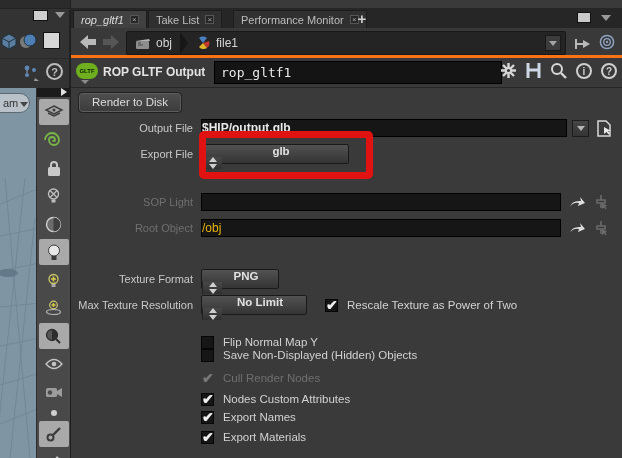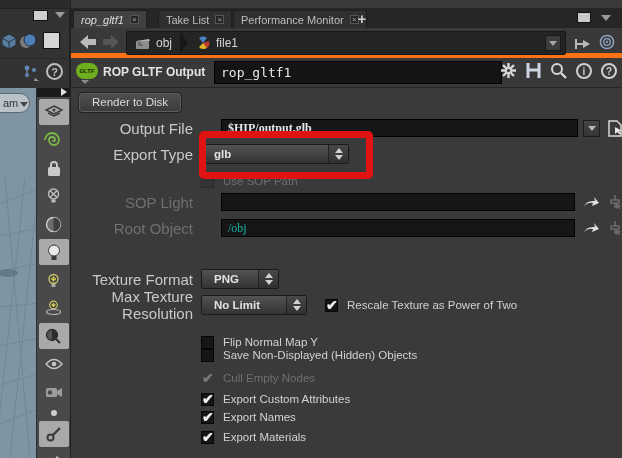--- a/index.html
+++ b/index.html
@@ -41,21 +41,21 @@
   
   .tabbar { position:absolute; left:0; top:8px; width:552px; height:20px; background:#262626; }
   .tab { position:absolute; top:2px; height:18px; background:#303030; border:1px solid #1d1d1d; border-bottom:none; color:#bdbdbd; font-size:11px; display:flex; align-items:center; gap:6px; padding:0 7px; }
   .tab.active { background:#414141; color:#ddd; font-style:italic; }
   .tab .x { width:9px; height:9px; background:#262626; border:1px solid #555; color:#aaa; font-size:8px; line-height:7px; text-align:center; font-style:normal; }
   .newtab { position:absolute; top:2px; height:18px; width:22px; color:#cfcfcf; font-size:15px; font-weight:bold; text-align:center; line-height:17px; }
   .winbtn { position:absolute; top:4px; width:14px; height:11px; background:#c9c9c9; border:1px solid #111; }
   .windn { position:absolute; top:7px; width:0; height:0; border-left:5px solid transparent; border-right:5px solid transparent; border-top:6px solid #9a9a9a; }
 
   
-  .crumbrow { position:absolute; left:0; top:28px; width:552px; height:30px; background:#393939; border-bottom:5px solid #f97316; }
+  .crumbrow { position:absolute; left:0; top:28px; width:552px; height:30px; background:#393939; border-bottom:3px solid #f97316; }
   .navarrow { position:absolute; top:6px; width:18px; height:16px; }
   .pathbox { position:absolute; left:55px; top:3px; width:440px; height:24px; background:#242424; border:1px solid #171717; border-radius:2px; display:flex; align-items:center; }
   .pathseg { display:flex; align-items:center; gap:5px; padding:0 8px; height:100%; font-size:12px; color:#d5d5d5; }
   .chev { width:0; height:0; border-top:11px solid transparent; border-bottom:11px solid transparent; border-left:8px solid #171717; }
   .pathdn { margin-left:auto; margin-right:4px; width:16px; height:16px; background:#3c3c3c; border:1px solid #191919; display:flex; align-items:center; justify-content:center; }
   .pathdn i { width:0; height:0; border-left:4px solid transparent; border-right:4px solid transparent; border-top:5px solid #a5a5a5; }
 
   
   .nodehdr { position:absolute; left:0; top:58px; width:552px; height:30px; background:#393939; border-bottom:1px solid #262626; }
   .gltfbadge { position:absolute; left:5px; top:5px; width:22px; height:16px; background:#6fae1f; border-radius:8px; color:#0d2200; font-size:6px; font-weight:bold; text-align:center; line-height:16px; }
@@ -63,29 +63,29 @@
   .nodetype { position:absolute; left:32px; top:7px; font-size:12px; font-weight:bold; color:#e3e3e3; }
   .namefield { position:absolute; left:143px; top:3px; width:288px; height:23px; background:#141414; border:1px solid #000; color:#e8e8e8; font-family:"DejaVu Sans Mono", monospace; font-size:13px; line-height:21px; padding-left:6px; }
   .hdricons { position:absolute; right:6px; top:4px; display:flex; gap:9px; align-items:center; }
   .circ { width:16px; height:16px; border:2px solid #cfcfcf; border-radius:50%; color:#cfcfcf; font-size:10px; font-weight:bold; text-align:center; line-height:13px; }
 
   
   .body { position:absolute; left:0; top:88px; width:552px; height:370px; background:#3a3a3a; }
   .rtd { position:absolute; left:8px; top:5px; height:19px; padding:0 12px; background:linear-gradient(#4e4e4e,#3c3c3c); border:1px solid #5c5c5c; outline:1px solid #222; border-radius:3px; color:#dcdcdc; font-size:11.5px; line-height:17px; }
 
   .prow { position:absolute; left:0; width:552px; height:20px; display:flex; align-items:center; }
-  .plabel { width:130px; text-align:right; padding-right:8px; font-size:15px; color:#c9c9c9; flex:none; }
+  .plabel { width:130px; text-align:right; padding-right:8px; font-size:11px; color:#c9c9c9; flex:none; }
   .plabel.dim, .cblabel.dim { color:#6f6f6f; }
-  .pfield { height:18px; background:#161616; border:1px solid #000; color:#e8e8e8; font-family:Liberation Serif, serif; font-size:12px; font-weight:bold; line-height:16px; padding-left:6px; overflow:hidden; white-space:nowrap;margin-left:20px; }
-  .pfield.ghost { color:#14b8a6; font-weight:normal; }
+  .pfield { height:18px; background:#161616; border:1px solid #000; color:#e8e8e8; font-family:Liberation Sans, sans-serif; font-size:12px; font-weight:bold; line-height:16px; padding-left:0; overflow:hidden; white-space:nowrap; }
+  .pfield.ghost { color:#eab308; font-weight:normal; }
   .sqbtn { width:17px; height:17px; margin-left:5px; background:linear-gradient(#454545,#343434); border:1px solid #1c1c1c; display:flex; align-items:center; justify-content:center; flex:none; }
   .sqbtn i { width:0; height:0; border-left:4px solid transparent; border-right:4px solid transparent; border-top:5px solid #b5b5b5; }
   .sqbtn.dim i { border-top-color:#5f5f5f; }
 
-  .dropdown { height:20px; background:linear-gradient(#525252,#343434); border:1px solid #1a1a1a; border-radius:2px; display:flex; align-items:center; color:#e2e2e2; font-size:11.5px; font-weight:bold; }
+  .dropdown { height:20px; background:linear-gradient(#525252,#343434); border:1px solid #1a1a1a; border-radius:2px; display:flex; align-items:center; color:#e2e2e2; font-size:11.5px; font-weight:bold;flex-direction:column; }
   .dropdown .dval { flex:1; padding-left:12px; }
   .dropdown .spin { width:20px; align-self:stretch; border-left:1px solid #222; background:linear-gradient(#484848,#303030); display:flex; flex-direction:column; align-items:center; justify-content:center; gap:2px; flex:none; }
   .spin .up { width:0; height:0; border-left:4px solid transparent; border-right:4px solid transparent; border-bottom:5px solid #cfcfcf; }
   .spin .dn { width:0; height:0; border-left:4px solid transparent; border-right:4px solid transparent; border-top:5px solid #cfcfcf; }
 
   .cb { width:13px; height:13px; background:#161616; border:1px solid #060606; position:relative; flex:none; }
   .cb.on::after { content:"\2714"; position:absolute; left:0px; top:-3px; color:#f0f0f0; font-size:14px; font-weight:bold; }
   .cb.dis { background:#343434; border-color:#2b2b2b; }
   .cb.dis.on { background:transparent; border-color:transparent; }
   .cb.dis.on::after { color:#787878; }
@@ -242,21 +242,21 @@
     </div>
   </div>
 
   <div class="mainpane">
 
     <div class="tabbar">
       <div class="tab active" style="left:2px">
         <span>rop_gltf1</span>
         <span class="x">×</span>
       </div>
-      <div class="tab" style="left:87px">
+      <div class="tab" style="left:77px">
         <span>Take List</span>
         <span class="x">×</span>
       </div>
       <div class="tab" style="left:162px">
         <span>Performance Monitor</span>
         <span class="x">×</span>
       </div>
       <div class="newtab" style="left:280px">+</div>
       <div class="winbtn" style="right:32px"></div>
       <div class="windn" style="right:12px"></div>
@@ -334,35 +334,30 @@
         <div class="sqbtn">
             <i></i>
           </div>
         <svg style="margin-left:7px" width="16" height="17" viewBox="0 0 16 17">
             <path d="M2 1h8l4 4v11H2z" fill="none" stroke="#d8d8d8" stroke-width="1.5"></path>
             <path d="M8 7v7l2.5-2 2 2.5 1.5-1-2-2.5H15z" fill="#e8e8e8"></path>
           </svg>
       </div>
 
       <div class="prow" style="top:56px">
-        <div class="plabel">Export Type</div>
+        <div class="plabel">Export File</div>
         <div class="dropdown" style="width:148px">
           <span class="dval">glb</span>
           <span class="spin">
               <i class="up"></i>
               <i class="dn"></i>
             </span>
         </div>
       </div>
 
-      <div class="prow" style="top:83px">
-        <div class="plabel"></div>
-        <div class="cb dis"></div>
-        <div class="cblabel dim">Use SOP Path</div>
-      </div>
 
       <div class="prow" style="top:104px">
         <div class="plabel dim">SOP Light</div>
         <div class="pfield ghost" style="width:360px"></div>
         <svg style="margin-left:7px" width="17" height="13" viewBox="0 0 17 13">
             <path d="M2 11q2-7 11-6l-1-4 5 6-7 3 1-3q-6-1-9 4z" fill="#dedede"></path>
           </svg>
         <svg style="margin-left:8px" width="16" height="16" viewBox="0 0 16 16">
             <path d="M8 1v5M4 6h8v3H4zM8 9v5" stroke="#6a6a6a" stroke-width="1.6" fill="none"></path>
             <path d="M9 9v6l2-1.6 1.4 1.8 1.2-.9-1.4-1.8 2-.8z" fill="#6a6a6a"></path>
@@ -412,26 +407,26 @@
         <div class="cblabel">Flip Normal Map Y</div>
       </div>
       <div class="prow" style="top:257px">
         <div class="plabel"></div>
         <div class="cb"></div>
         <div class="cblabel">Save Non-Displayed (Hidden) Objects</div>
       </div>
       <div class="prow" style="top:280px">
         <div class="plabel"></div>
         <div class="cb dis on"></div>
-        <div class="cblabel dim">Cull Empty Nodes</div>
+        <div class="cblabel dim">Cull Render Nodes</div>
       </div>
       <div class="prow" style="top:301px">
         <div class="plabel"></div>
         <div class="cb on"></div>
-        <div class="cblabel">Export Custom Attributes</div>
+        <div class="cblabel">Nodes Custom Attributes</div>
       </div>
       <div class="prow" style="top:319px">
         <div class="plabel"></div>
         <div class="cb on"></div>
         <div class="cblabel">Export Names</div>
       </div>
       <div class="prow" style="top:339px">
         <div class="plabel"></div>
         <div class="cb on"></div>
         <div class="cblabel">Export Materials</div>

